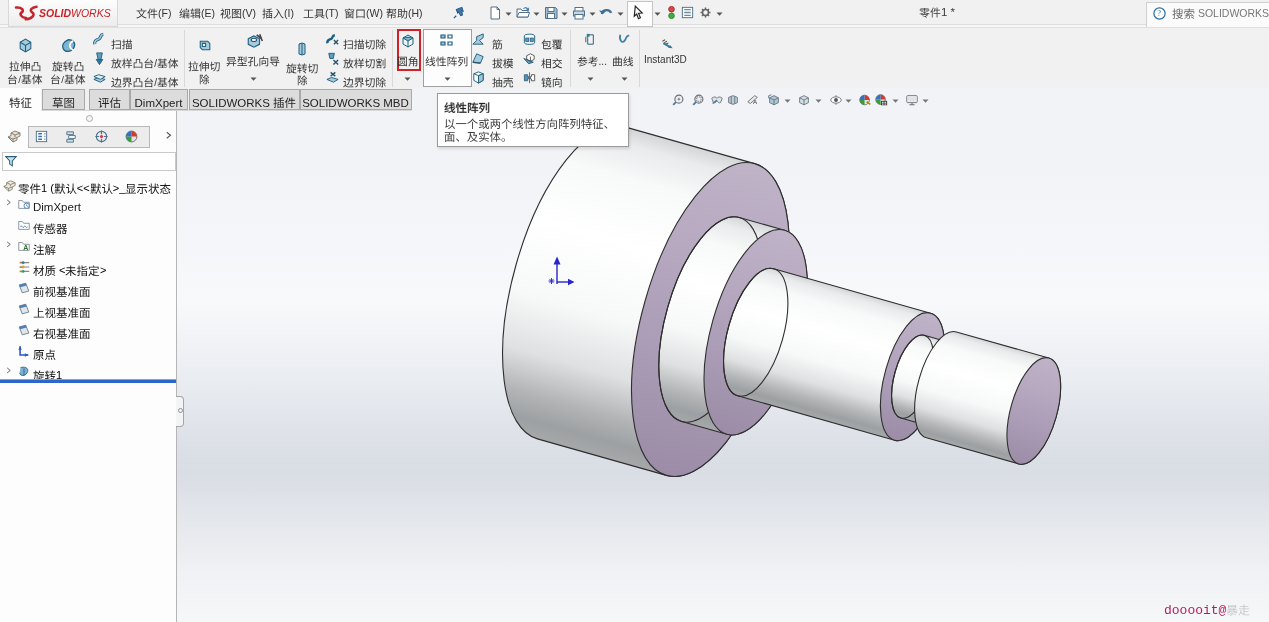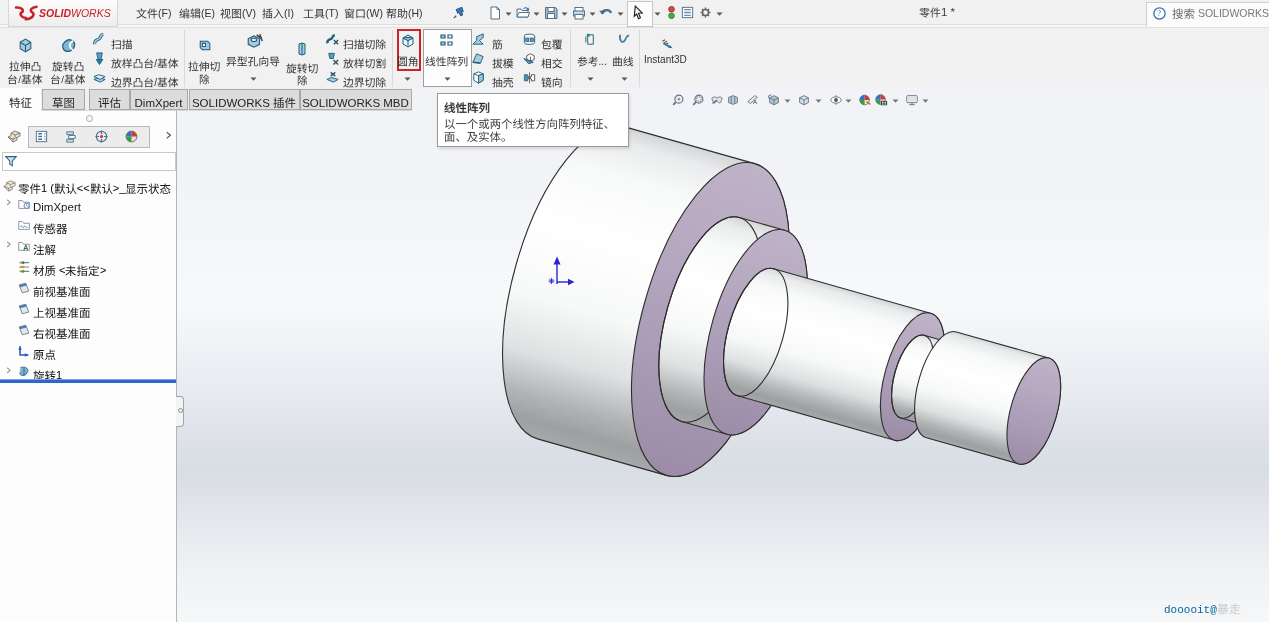--- a/index.html
+++ b/index.html
@@ -997,17 +997,17 @@
 <div class="ab" style="left:444px;top:126px;width:180px;height:13px;"><svg class="cj" style="width:68.4px;height:11.4px;" viewBox="0 -880 6000 1000">
       <g fill="#3c3c3c">
         <use href="#u9762" x="0"></use>
         <use href="#u3001" x="1000"></use>
         <use href="#u53ca" x="2000"></use>
         <use href="#u5b9e" x="3000"></use>
         <use href="#u4f53" x="4000"></use>
         <use href="#u3002" x="5000"></use>
       </g>
     </svg></div>
-<div class="ab" style="left:1164px;top:603px;font-family:Liberation Mono,monospace;font-size:11px;color:#0369a1;white-space:nowrap;">dooooit@<svg class="cj" style="width:24.0px;height:12.0px;" viewBox="0 -880 2000 1000">
+<div class="ab" style="left:1164px;top:603px;font-family:Liberation Mono,monospace;font-size:13px;color:#be185d;white-space:nowrap;">dooooit@<svg class="cj" style="width:24.0px;height:12.0px;" viewBox="0 -880 2000 1000">
       <g fill="#c6c6c6">
         <use href="#u66b4" x="0"></use>
         <use href="#u8d70" x="1000"></use>
       </g>
     </svg></div>
 </body></html>

